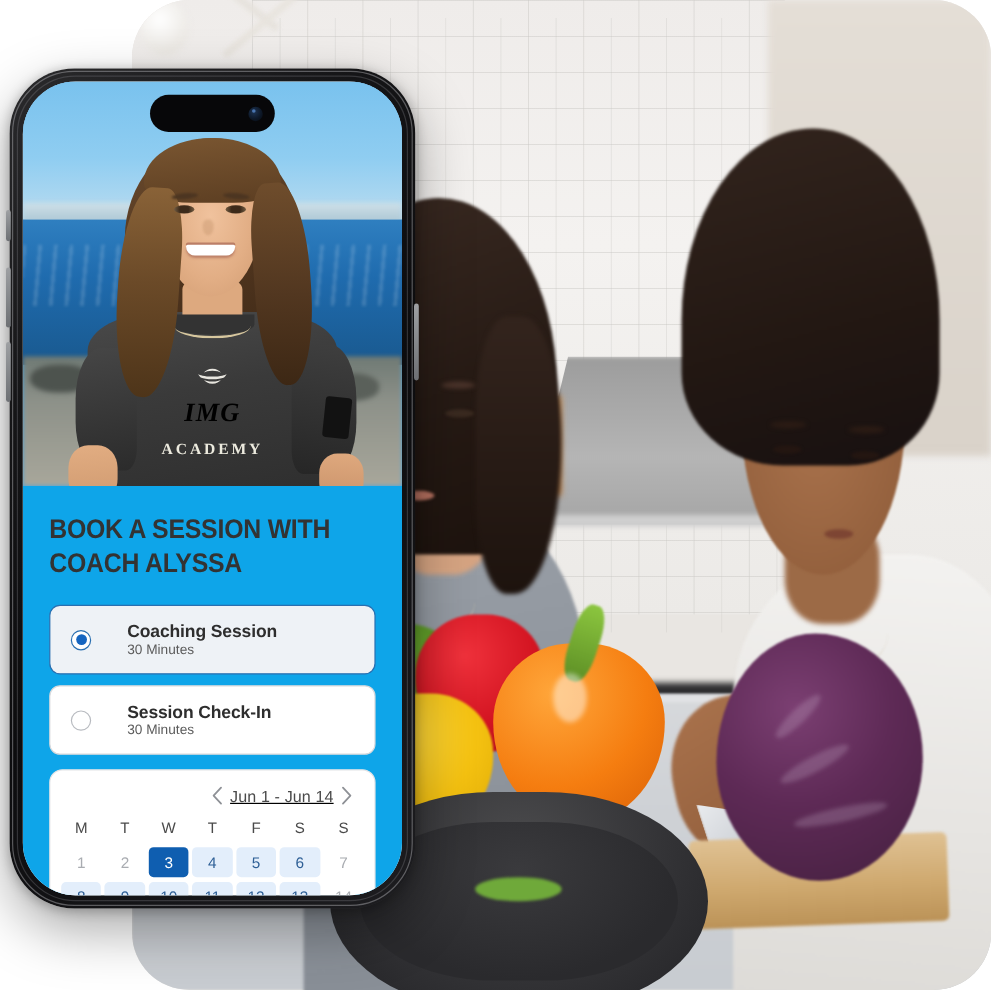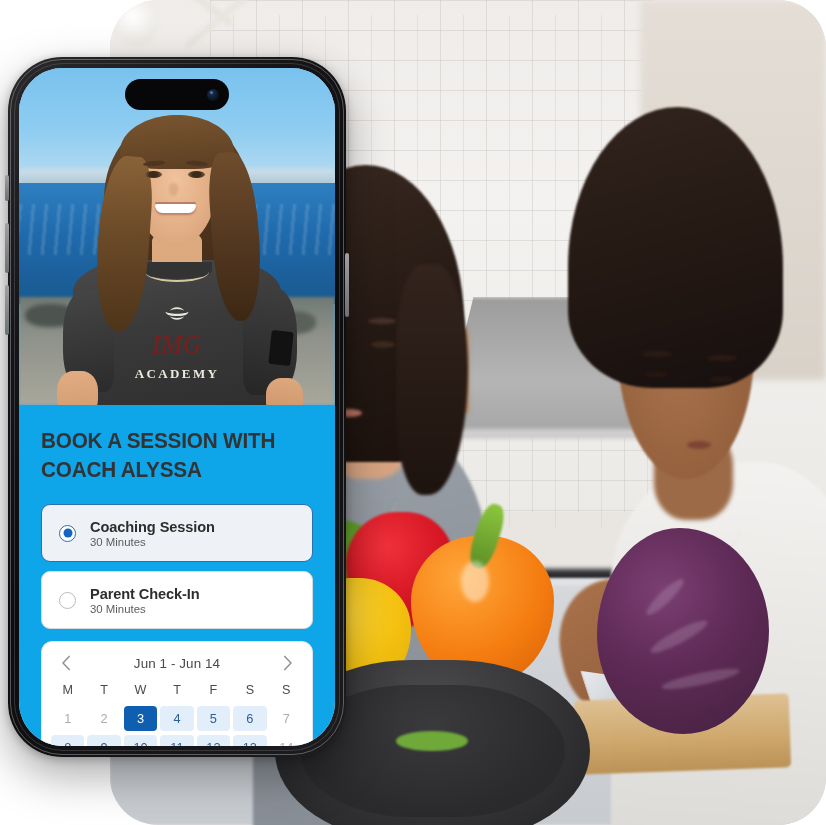--- a/index.html
+++ b/index.html
@@ -594,23 +594,23 @@
   .c-ua-logo {
     position: absolute; left: 50%; top: 70.5%;
     transform: translateX(-50%);
     width: 28px; height: 15px;
     color: #e8e6df; line-height: 0;
   }
   .c-img-text {
     position: absolute; left: 50%; top: 78%;
     transform: translateX(-50%);
     font-family: "Liberation Serif", serif;
-    font-weight: 400; font-style: italic;
-    font-size: 25px; letter-spacing: 1px;
-    color: #7f1d1d;
+    font-weight: 700; font-style: italic;
+    font-size: 22px; letter-spacing: 1px;
+    color: #000000;
     white-space: nowrap;
   }
   .c-acad-text {
     position: absolute; left: 50%; top: 88.5%;
     transform: translateX(-50%);
     font-family: "Liberation Serif", serif;
     font-weight: 700;
     font-size: 13px; letter-spacing: 2.4px;
     color: #eceade;
     white-space: nowrap;
@@ -639,21 +639,21 @@
     color: #333333;
     text-transform: uppercase;
     transform: scaleX(.92);
     transform-origin: left center;
     margin-bottom: 20px;
   }
 
   .opt {
     display: flex;
     align-items: center;
-    gap: 14px;
+    gap: 30px;
     height: 58px;
     padding: 0 17px;
     border-radius: 9px;
     margin-bottom: 9px;
     background: #ffffff;
     border: 1px solid #d8d9dc;
   }
   .opt.selected {
     background: #eef2f6;
     border: 1.6px solid #2a6fb0;
@@ -695,22 +695,23 @@
   .cal {
     margin-top: 12px;
     border: 1px solid #e2e3e6;
     border-radius: 11px;
     background: #ffffff;
     padding: 10px 9px 12px 9px;
   }
   .cal-head {
     display: flex;
     align-items: center;
-    justify-content: space-between;
+    justify-content: flex-end;
     padding: 1px 5px 7px 5px;
+    text-decoration: underline;
   }
   .cal-arrow {
     width: 20px; height: 20px;
     display: flex; align-items: center; justify-content: center;
     color: #8e9196;
   }
   .cal-range {
     font-size: 13.4px;
     color: #4a4a4a;
     letter-spacing: .1px;
@@ -882,21 +883,21 @@
           <div class="radio"></div>
           <div class="opt-texts">
             <div class="opt-name">Coaching Session</div>
             <div class="opt-dur">30 Minutes</div>
           </div>
         </div>
 
         <div class="opt">
           <div class="radio"></div>
           <div class="opt-texts">
-            <div class="opt-name">Parent Check-In</div>
+            <div class="opt-name">Session Check-In</div>
             <div class="opt-dur">30 Minutes</div>
           </div>
         </div>
 
         <div class="cal">
           <div class="cal-head">
             <div class="cal-arrow">
               <svg width="11" height="16" viewBox="0 0 11 16" fill="none">
                 <path d="M8.2 1.4L2 8l6.2 6.6" stroke="#8e9196" stroke-width="1.5" stroke-linecap="round" stroke-linejoin="round"></path>
               </svg>

